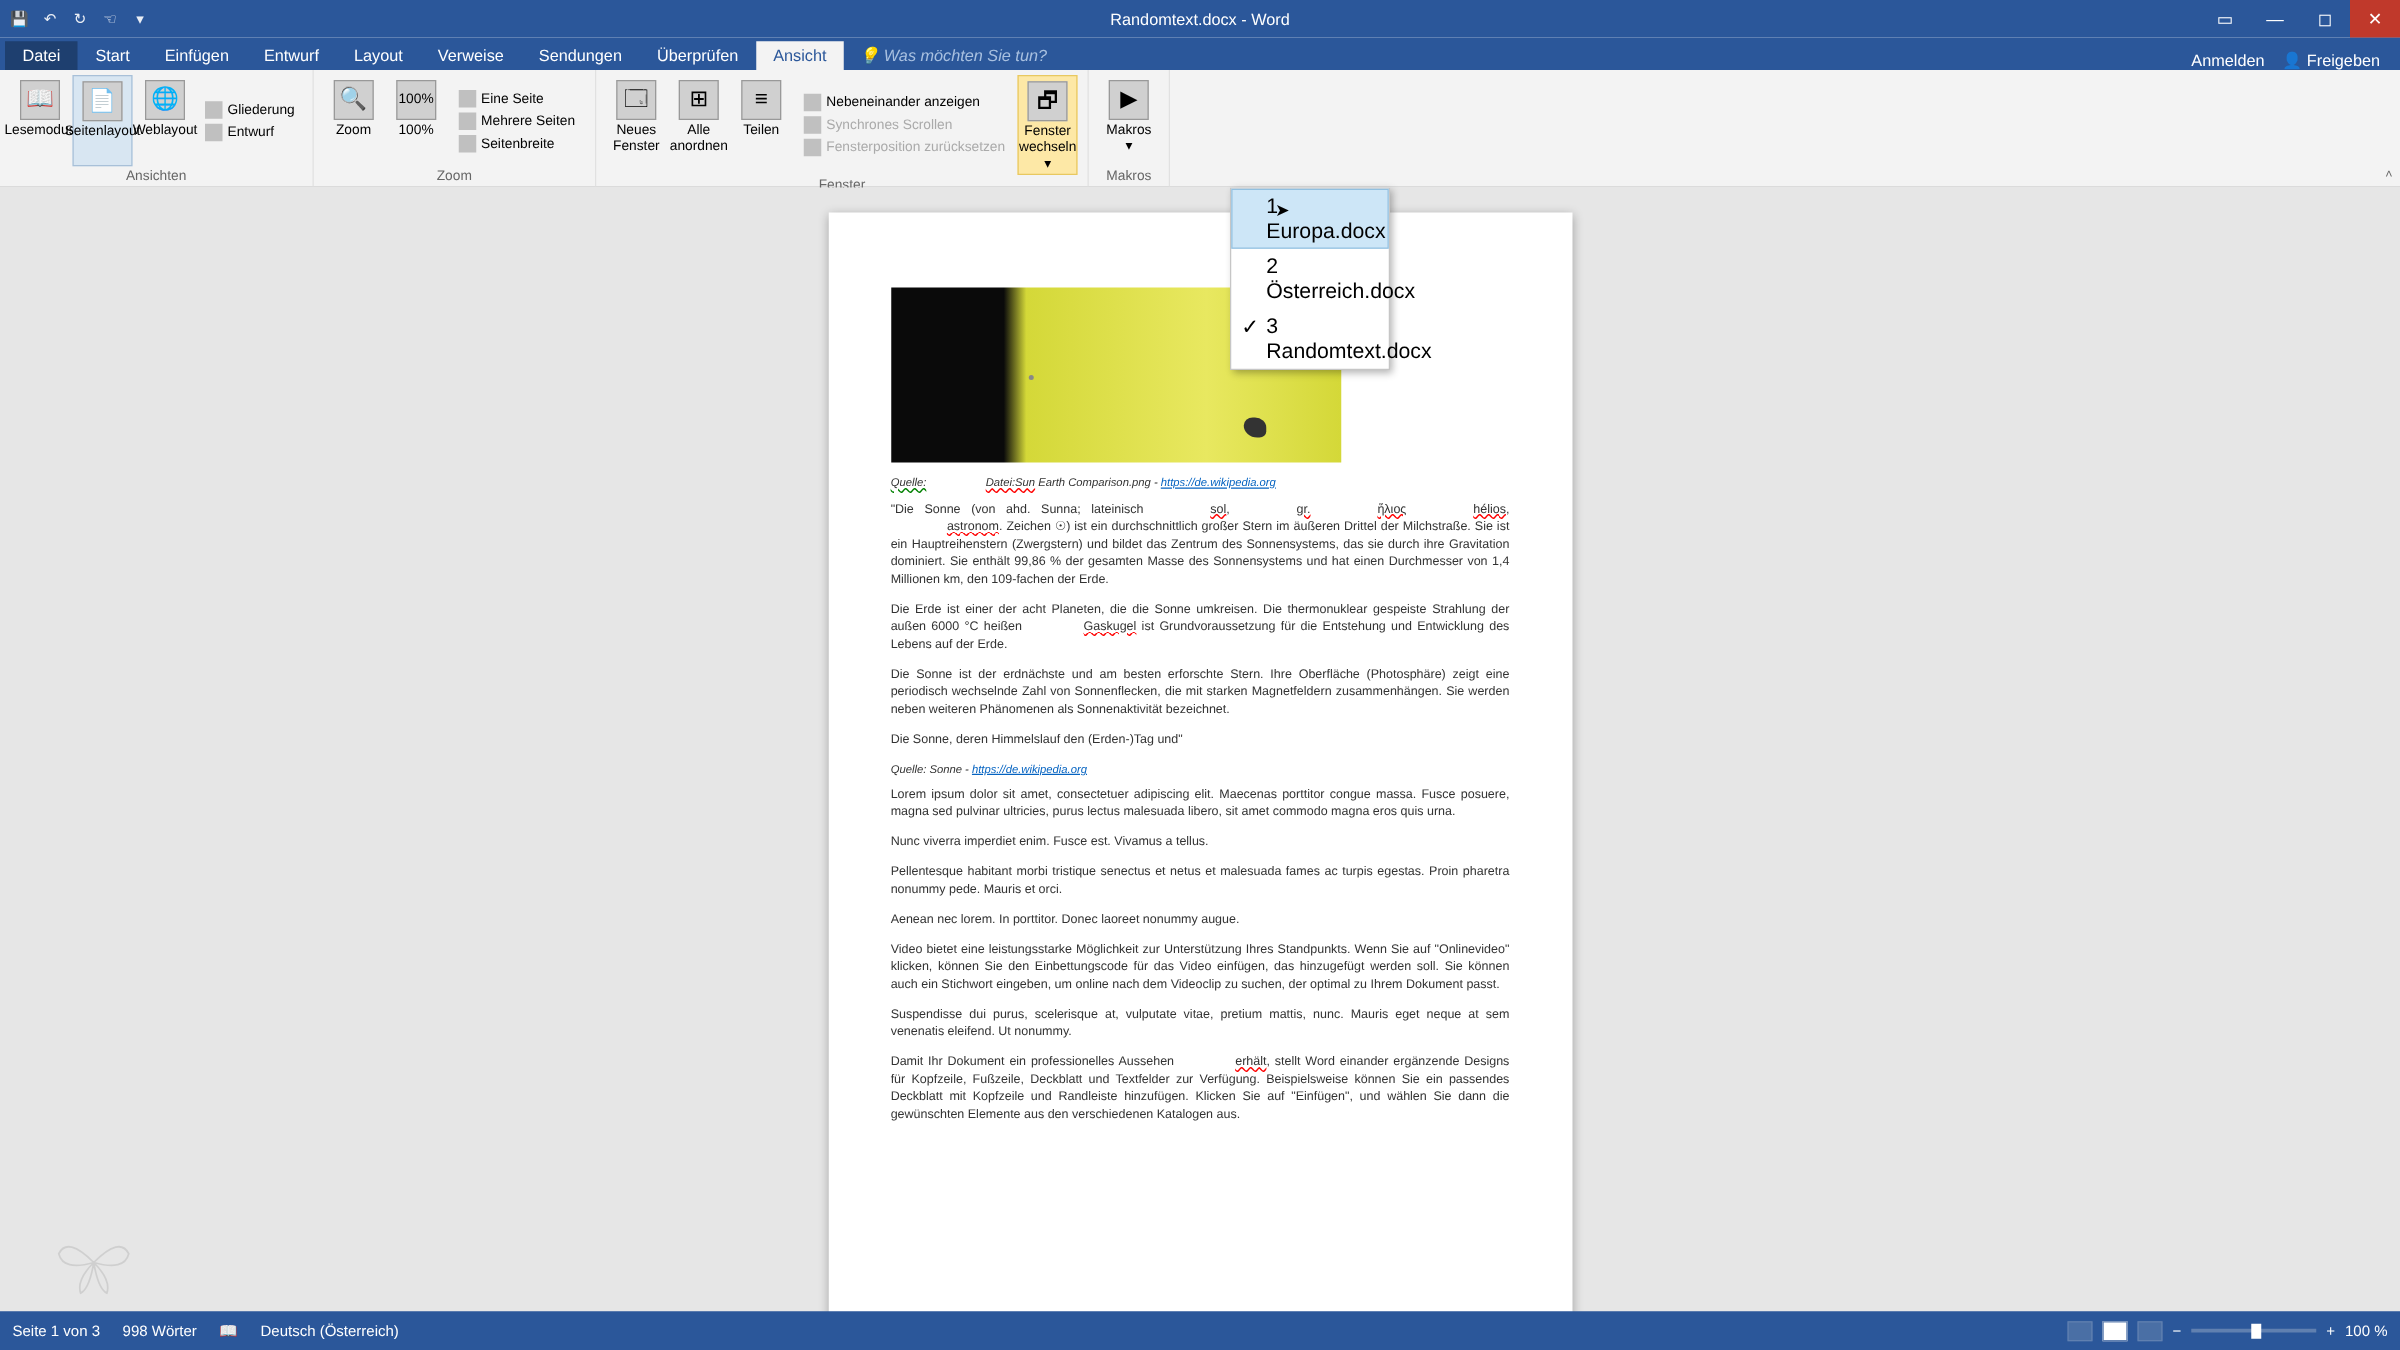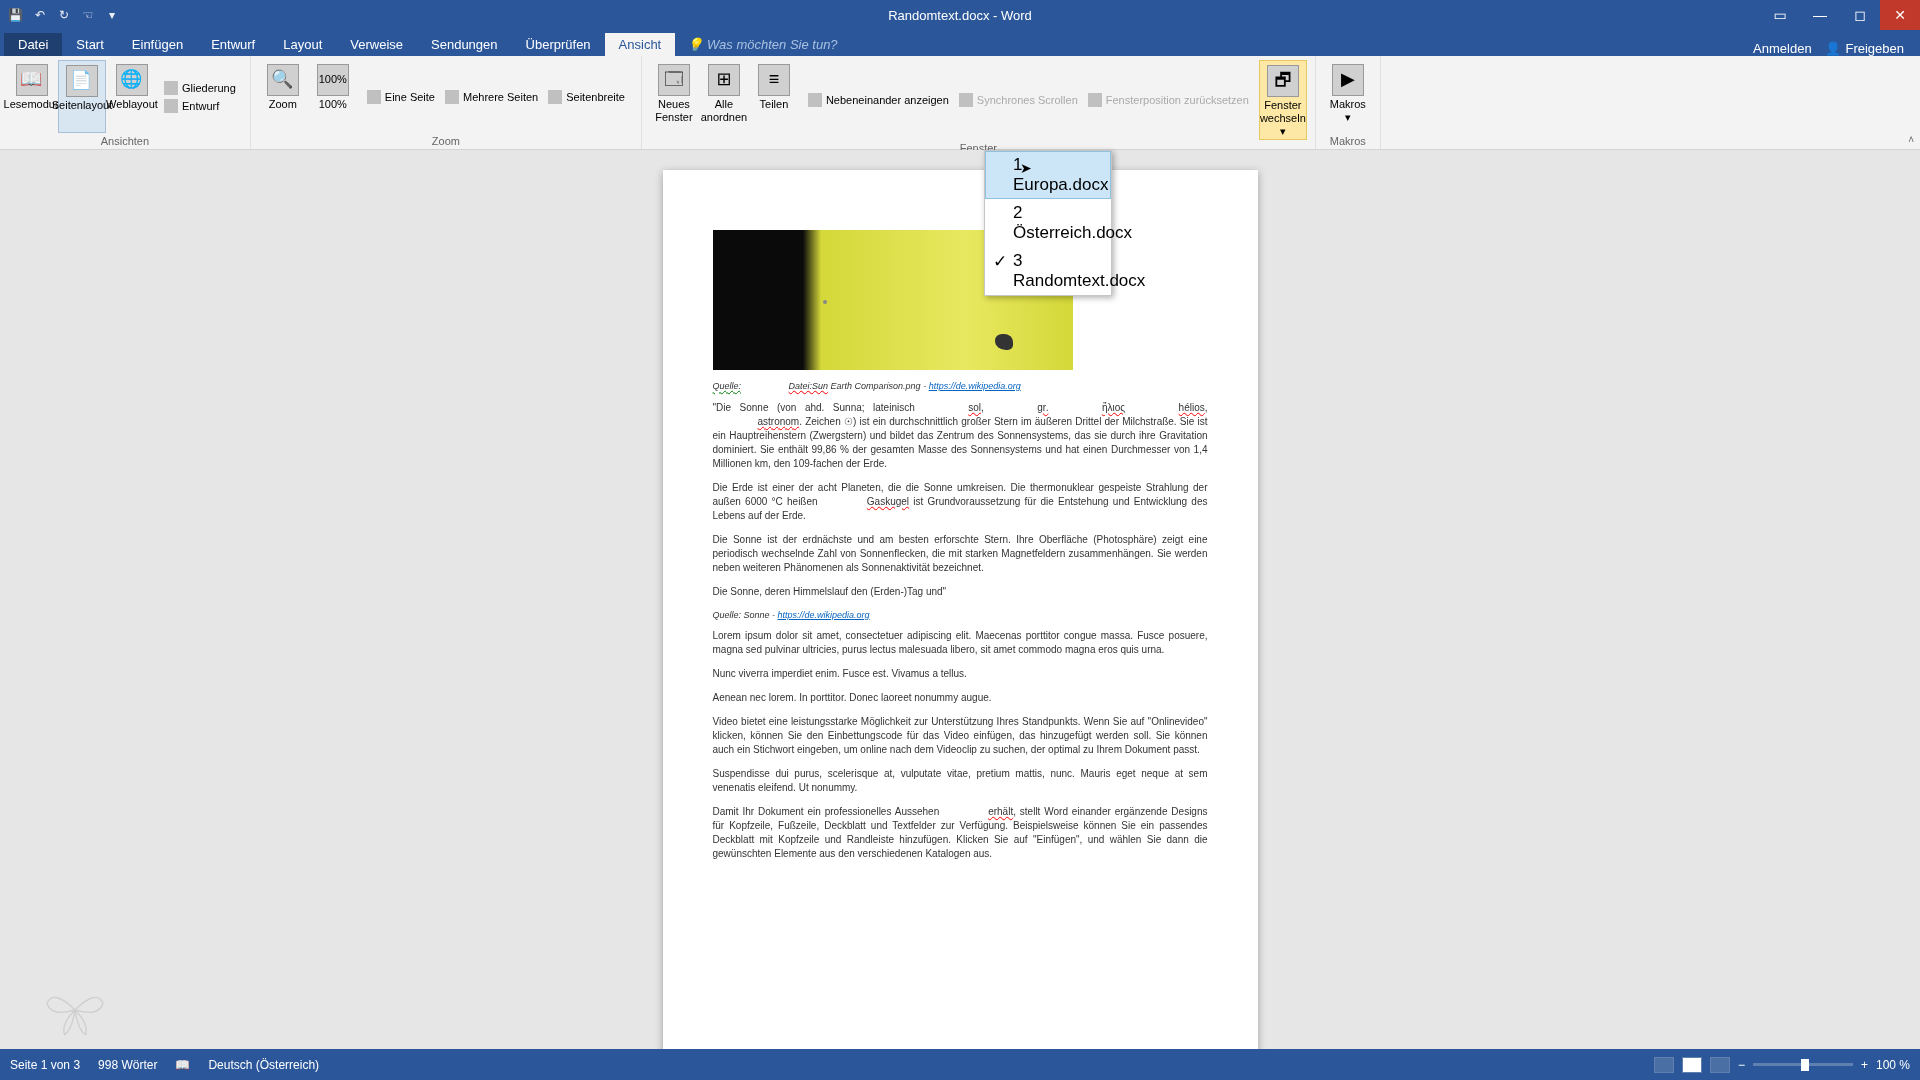--- a/index.html
+++ b/index.html
@@ -25,21 +25,21 @@
 
 .ribbon { height: 94px; background: #f3f3f3; border-bottom: 1px solid #d4d4d4; display: flex; position: relative; }
 .ribbon-group { padding: 4px 8px 2px 8px; border-right: 1px solid #e1e1e1; display: flex; flex-direction: column; justify-content: space-between; }
 .group-content { display: flex; gap: 2px; flex: 1; }
 .group-label { text-align: center; font-size: 11px; color: #666; margin-top: 2px; }
 .big-btn { width: 48px; display: flex; flex-direction: column; align-items: center; justify-content: flex-start; padding-top: 4px; font-size: 11px; text-align: center; line-height: 1.2; }
 .big-btn .ico { width: 32px; height: 32px; background: #d0d0d0; border: 1px solid #999; margin-bottom: 2px; display: flex; align-items: center; justify-content: center; font-size: 18px; }
 .chk-list { display: flex; flex-direction: column; justify-content: center; gap: 4px; font-size: 11px; padding: 2px 6px; }
 .chk-item { display: flex; align-items: center; gap: 4px; }
 .chk-item input { width: 12px; height: 12px; }
-.small-btn-list { display: flex; justify-content: center; gap: 2px; font-size: 11px; padding: 2px 4px; }
+.small-btn-list { display: flex; flex-direction: column; justify-content: center; gap: 2px; font-size: 11px; padding: 2px 4px; }
 .small-btn { display: flex; align-items: center; gap: 4px; padding: 1px 4px; }
 .small-btn.disabled { color: #aaa; }
 .small-ico { width: 14px; height: 14px; background: #c0c0c0; display: inline-block; }
 .big-btn.highlighted { background: #fde8a6; border: 1px solid #e8c860; }
 .collapse-ribbon { position: absolute; right: 6px; bottom: 4px; font-size: 10px; color: #666; }
 
 
 .fw-dropdown { position: absolute; top: 150px; left: 984px; width: 128px; background: #fff; border: 1px solid #c6c6c6; box-shadow: 2px 2px 6px rgba(0,0,0,0.3); font-size: 17px; z-index: 100; }
 .fw-item { padding: 4px 8px 4px 28px; position: relative; }
 .fw-item.hover { background: #cde6f7; border: 1px solid #92c0e0; padding: 3px 7px 3px 27px; }
@@ -236,20 +236,21 @@
     <div class="para">
       <span>Die Erde ist einer der acht Planeten, die die Sonne umkreisen. Die thermonuklear gespeiste Strahlung der außen 6000 °C heißen </span><span class="underline-red">Gaskugel</span><span> ist Grundvoraussetzung für die Entstehung und Entwicklung des Lebens auf der Erde.</span>
     </div>
     <div class="para">Die Sonne ist der erdnächste und am besten erforschte Stern. Ihre Oberfläche (Photosphäre) zeigt eine periodisch wechselnde Zahl von Sonnenflecken, die mit starken Magnetfeldern zusammenhängen. Sie werden neben weiteren Phänomenen als Sonnenaktivität bezeichnet.</div>
     <div class="para">Die Sonne, deren Himmelslauf den (Erden-)Tag und"</div>
     <div class="caption">
       <span>Quelle: Sonne - </span><a>https://de.wikipedia.org</a>
     </div>
     <div class="para">Lorem ipsum dolor sit amet, consectetuer adipiscing elit. Maecenas porttitor congue massa. Fusce posuere, magna sed pulvinar ultricies, purus lectus malesuada libero, sit amet commodo magna eros quis urna.</div>
     <div class="para">Nunc viverra imperdiet enim. Fusce est. Vivamus a tellus.</div>
+    <div class="para">Pellentesque habitant morbi tristique senectus et netus et malesuada fames ac turpis egestas. Proin pharetra nonummy pede. Mauris et orci.</div>
     <div class="para">Aenean nec lorem. In porttitor. Donec laoreet nonummy augue.</div>
     <div class="para">Video bietet eine leistungsstarke Möglichkeit zur Unterstützung Ihres Standpunkts. Wenn Sie auf "Onlinevideo" klicken, können Sie den Einbettungscode für das Video einfügen, das hinzugefügt werden soll. Sie können auch ein Stichwort eingeben, um online nach dem Videoclip zu suchen, der optimal zu Ihrem Dokument passt.</div>
     <div class="para">Suspendisse dui purus, scelerisque at, vulputate vitae, pretium mattis, nunc. Mauris eget neque at sem venenatis eleifend. Ut nonummy.</div>
     <div class="para">
       <span>Damit Ihr Dokument ein professionelles Aussehen </span><span class="underline-red">erhält</span><span>, stellt Word einander ergänzende Designs für Kopfzeile, Fußzeile, Deckblatt und Textfelder zur Verfügung. Beispielsweise können Sie ein passendes Deckblatt mit Kopfzeile und Randleiste hinzufügen. Klicken Sie auf "Einfügen", und wählen Sie dann die gewünschten Elemente aus den verschiedenen Katalogen aus.</span>
     </div>
   </div>
 </div>
 
 <div class="butterfly">

